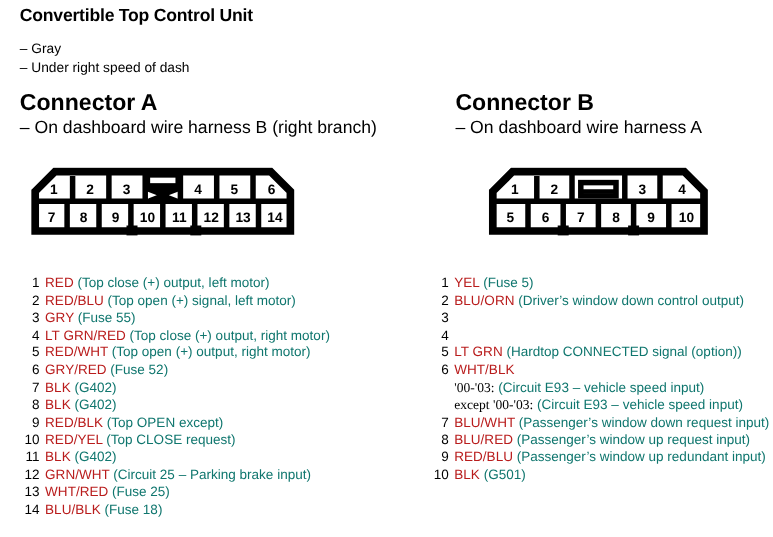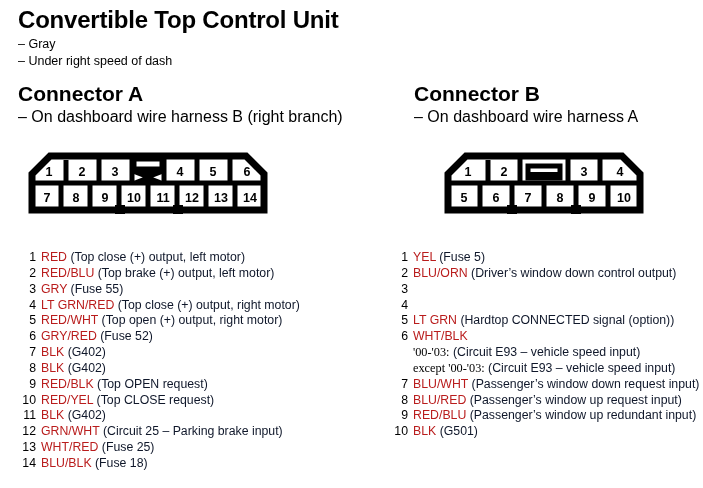--- a/index.html
+++ b/index.html
@@ -14,21 +14,21 @@
     font-family: "Liberation Sans", sans-serif;
     color: #000000;
     overflow: hidden;
   }
 
   
   .page-title {
     position: absolute;
     left: 18px;
     top: 6px;
-    font-size: 24px;
+    font-size: 16px;
     font-weight: bold;
     letter-spacing: -0.2px;
     white-space: nowrap;
   }
   .sub-line {
     position: absolute;
     left: 18px;
     font-size: 12.5px;
     white-space: nowrap;
   }
@@ -81,21 +81,21 @@
     display: inline-block;
     width: 20px;
     text-align: right;
     flex: 0 0 20px;
   }
   .pin-body {
     margin-left: 5px;
     white-space: nowrap;
   }
   .wire { color: #b91c1c; }
-  .desc { color: #0f172a; }
+  .desc { color: #0f766e; }
   .desc-blk { color: #000000; font-family: Liberation Serif, serif; }
 
   .subline-row {
     white-space: nowrap;
     padding-left: 25px;
   }
 </style>
 </head>
 <body>
 
@@ -209,21 +209,21 @@
   </g>
 </svg>
 
 <div id="pinlist-a" class="pinlist">
     <div class="pin-row">
       <span class="pin-no">1</span>
       <span class="pin-body"><span class="wire">RED</span><span class="desc"> (Top close (+) output, left motor)</span></span>
     </div>
     <div class="pin-row">
       <span class="pin-no">2</span>
-      <span class="pin-body"><span class="wire">RED/BLU</span><span class="desc"> (Top brake (+) output, left motor)</span></span>
+      <span class="pin-body"><span class="wire">RED/BLU</span><span class="desc"> (Top open (+) signal, left motor)</span></span>
     </div>
     <div class="pin-row">
       <span class="pin-no">3</span>
       <span class="pin-body"><span class="wire">GRY</span><span class="desc"> (Fuse 55)</span></span>
     </div>
     <div class="pin-row">
       <span class="pin-no">4</span>
       <span class="pin-body"><span class="wire">LT GRN/RED</span><span class="desc"> (Top close (+) output, right motor)</span></span>
     </div>
     <div class="pin-row">
@@ -237,21 +237,21 @@
     <div class="pin-row">
       <span class="pin-no">7</span>
       <span class="pin-body"><span class="wire">BLK</span><span class="desc"> (G402)</span></span>
     </div>
     <div class="pin-row">
       <span class="pin-no">8</span>
       <span class="pin-body"><span class="wire">BLK</span><span class="desc"> (G402)</span></span>
     </div>
     <div class="pin-row">
       <span class="pin-no">9</span>
-      <span class="pin-body"><span class="wire">RED/BLK</span><span class="desc"> (Top OPEN request)</span></span>
+      <span class="pin-body"><span class="wire">RED/BLK</span><span class="desc"> (Top OPEN except)</span></span>
     </div>
     <div class="pin-row">
       <span class="pin-no">10</span>
       <span class="pin-body"><span class="wire">RED/YEL</span><span class="desc"> (Top CLOSE request)</span></span>
     </div>
     <div class="pin-row">
       <span class="pin-no">11</span>
       <span class="pin-body"><span class="wire">BLK</span><span class="desc"> (G402)</span></span>
     </div>
     <div class="pin-row">

